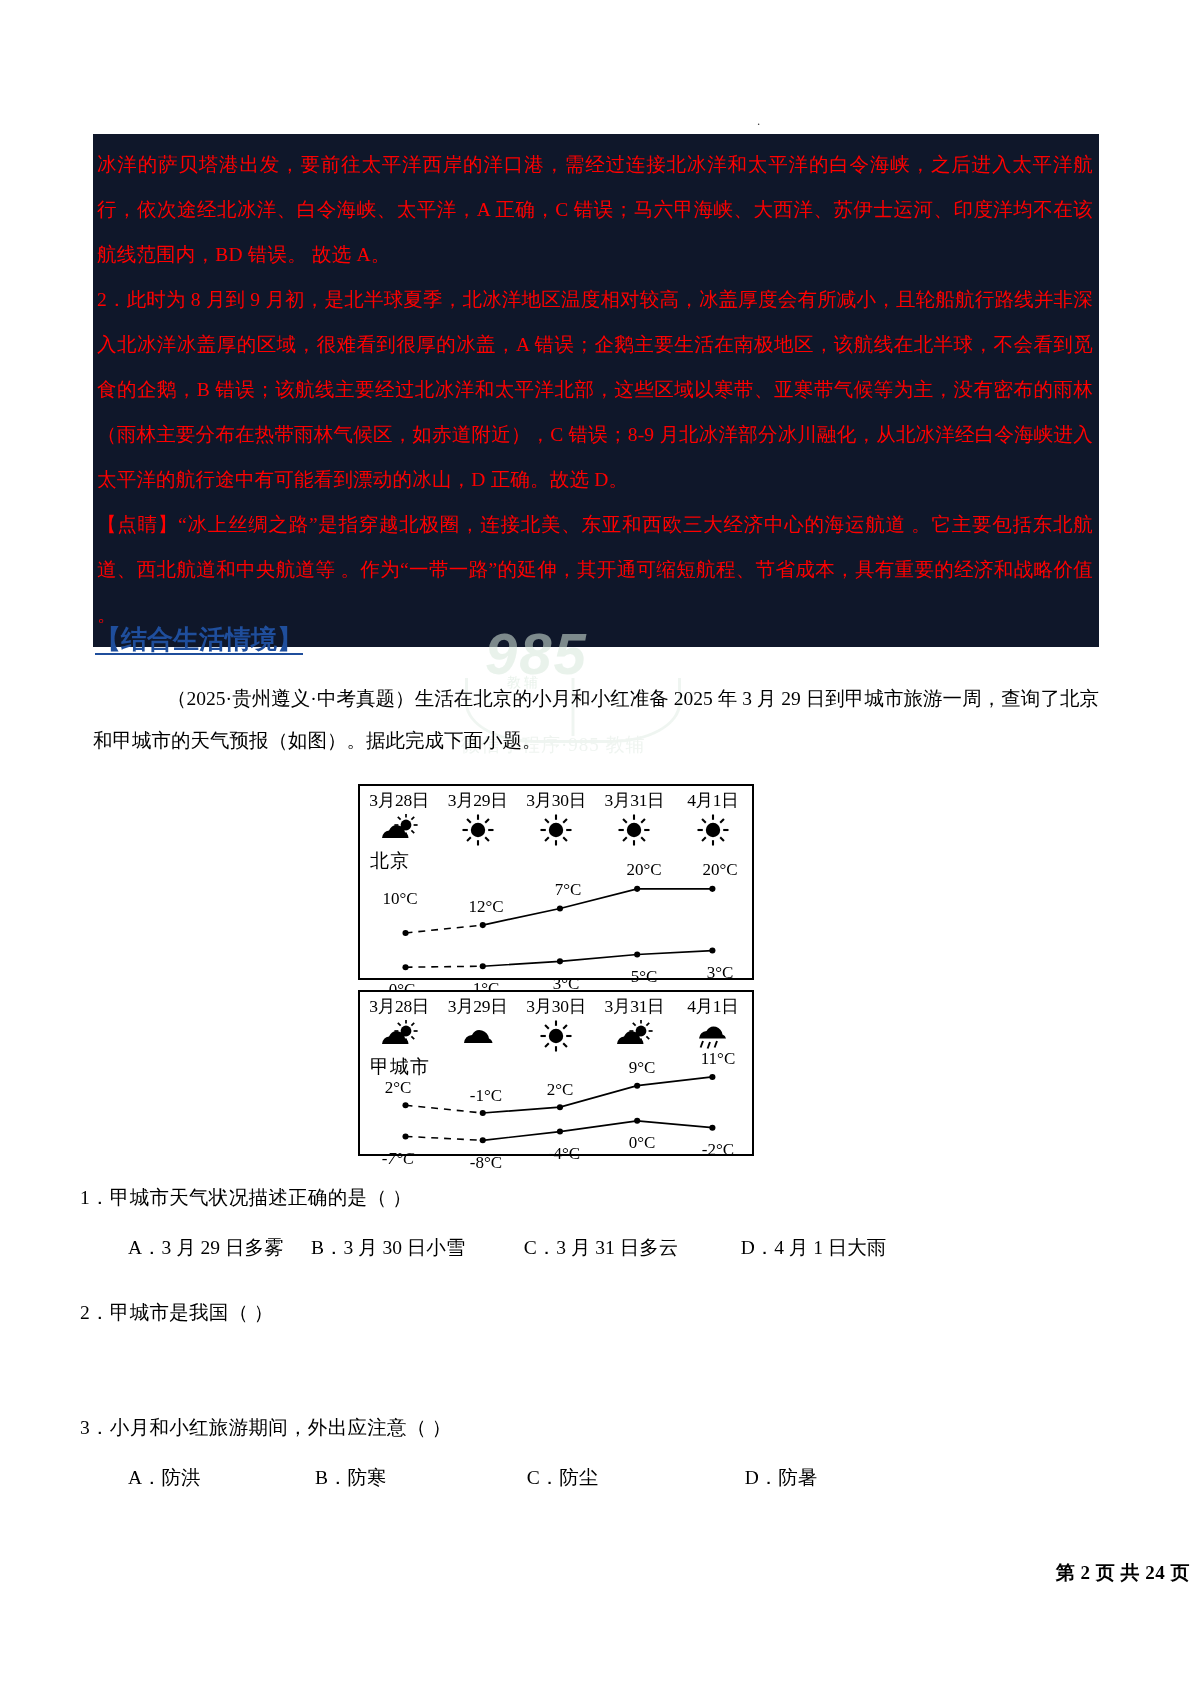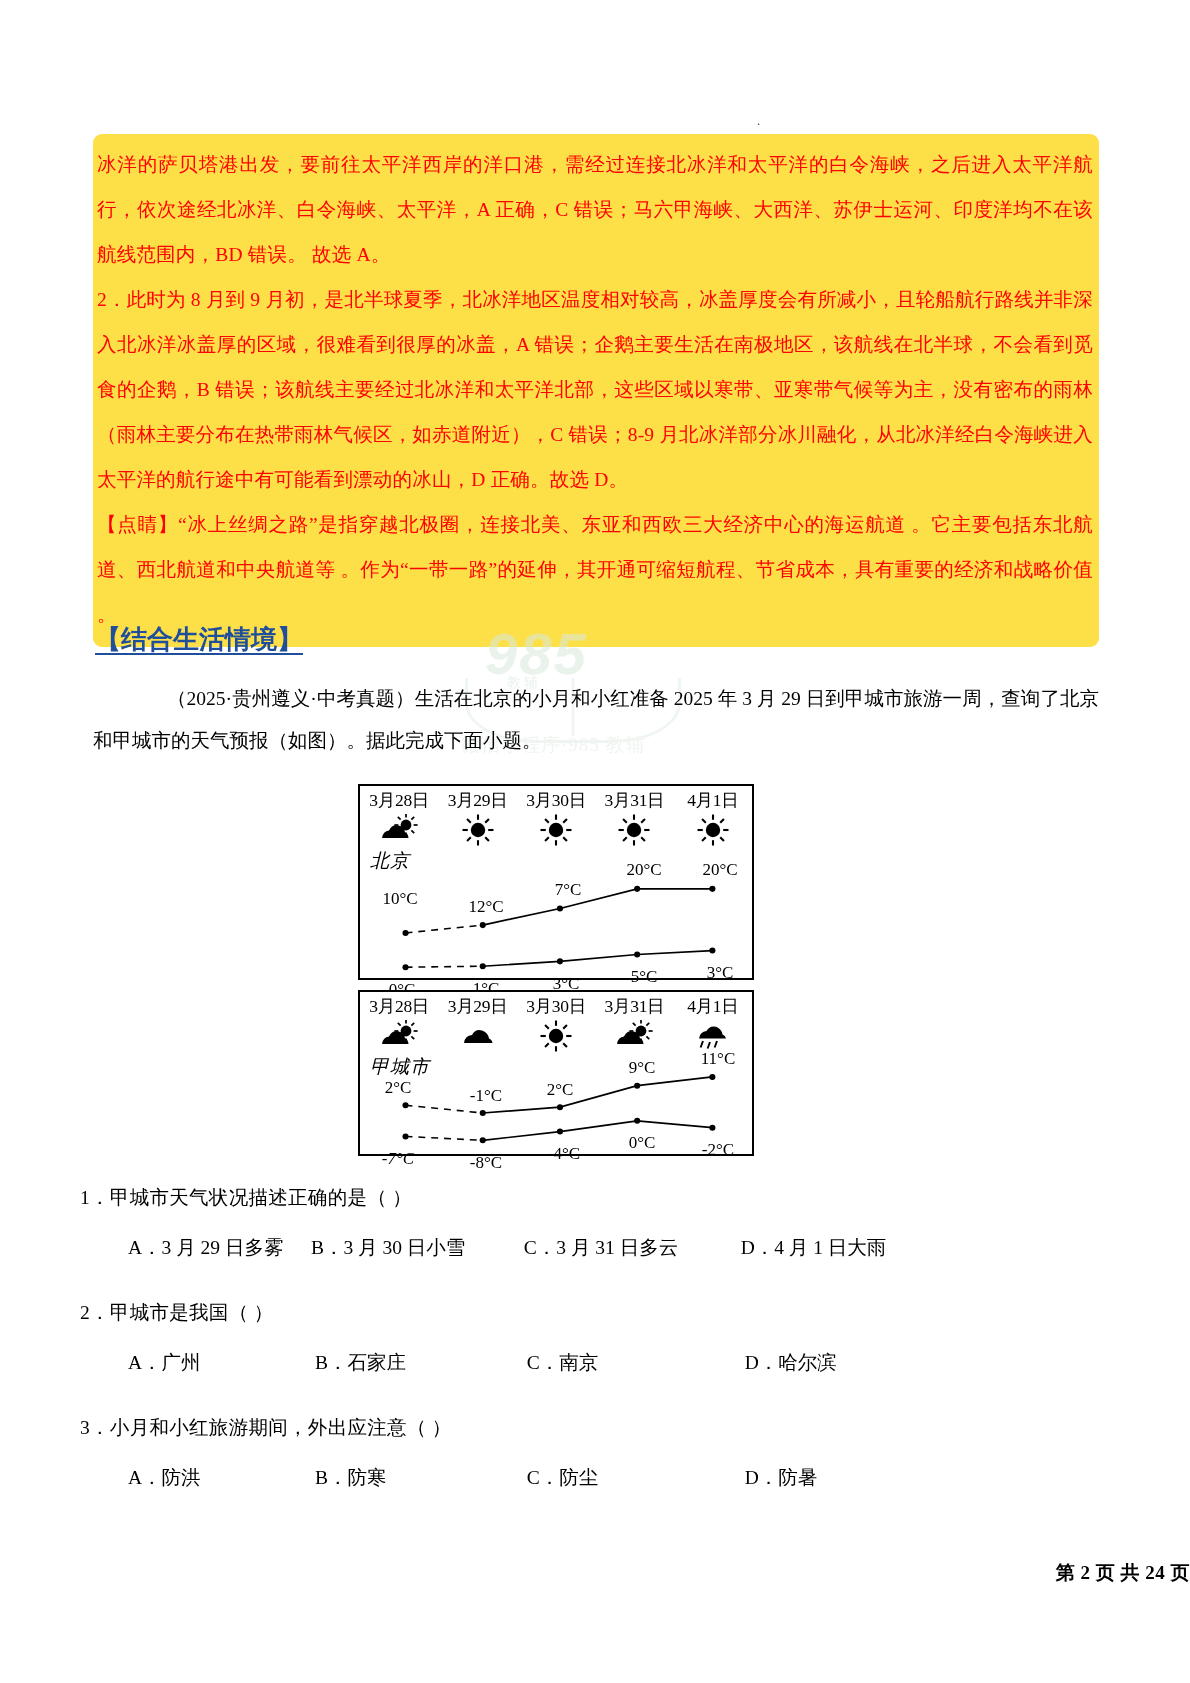--- a/index.html
+++ b/index.html
@@ -75,24 +75,23 @@
     letter-spacing: 1px;
     white-space: nowrap;
   }
 
   
   .explain {
     position: absolute;
     left: 93px;
     top: 134px;
     width: 1006px;
-    background: #fde047;
+    background: #0f172a;
     padding: 8px 0 10px 0;
     z-index: 2;
-    border-radius: 9px;
   }
   .explain p {
     margin: 0;
     color: #ff0000;
     font-size: 19.5px;
     line-height: 45px;
     text-align: justify;
     text-align-last: left;
     padding: 0 6px 0 4px;
     letter-spacing: .2px;
@@ -165,21 +164,20 @@
   }
 
   
   .wicon { position: absolute; left: 50%; top: 0; transform: translateX(-50%); }
 
   .city-label {
     position: absolute;
     left: 10px;
     font-size: 19px;
     letter-spacing: 1px;
-    font-style: italic;
   }
   #fig-beijing .city-label { top: 62px; }
   #fig-jia .city-label { top: 62px; }
 
   .plot {
     position: absolute;
     left: 0; top: 0;
     width: 100%; height: 100%;
     overflow: visible;
   }
@@ -460,26 +458,20 @@
 
   <div class="q" style="top:1184px"><span>1．</span><span>甲城市天气状况描述正确的是（    ）</span></div>
   <div class="opts" style="top:1234px">
     <span class="op" style="width:178px">A．3 月 29 日多雾</span>
     <span class="op" style="width:208px">B．3 月 30 日小雪</span>
     <span class="op" style="width:212px">C．3 月 31 日多云</span>
     <span class="op">D．4 月 1 日大雨</span>
   </div>
 
   <div class="q" style="top:1299px"><span>2．</span><span>甲城市是我国（    ）</span></div>
-  <div class="opts" style="top:1349px">
-    <span class="op" style="width:182px">A．广州</span>
-    <span class="op" style="width:207px">B．石家庄</span>
-    <span class="op" style="width:213px">C．南京</span>
-    <span class="op">D．哈尔滨</span>
-  </div>
 
   <div class="q" style="top:1414px"><span>3．</span><span>小月和小红旅游期间，外出应注意（    ）</span></div>
   <div class="opts" style="top:1464px">
     <span class="op" style="width:182px">A．防洪</span>
     <span class="op" style="width:207px">B．防寒</span>
     <span class="op" style="width:213px">C．防尘</span>
     <span class="op">D．防暑</span>
   </div>
 
   <div class="footer">第 2 页 共 24 页</div>

